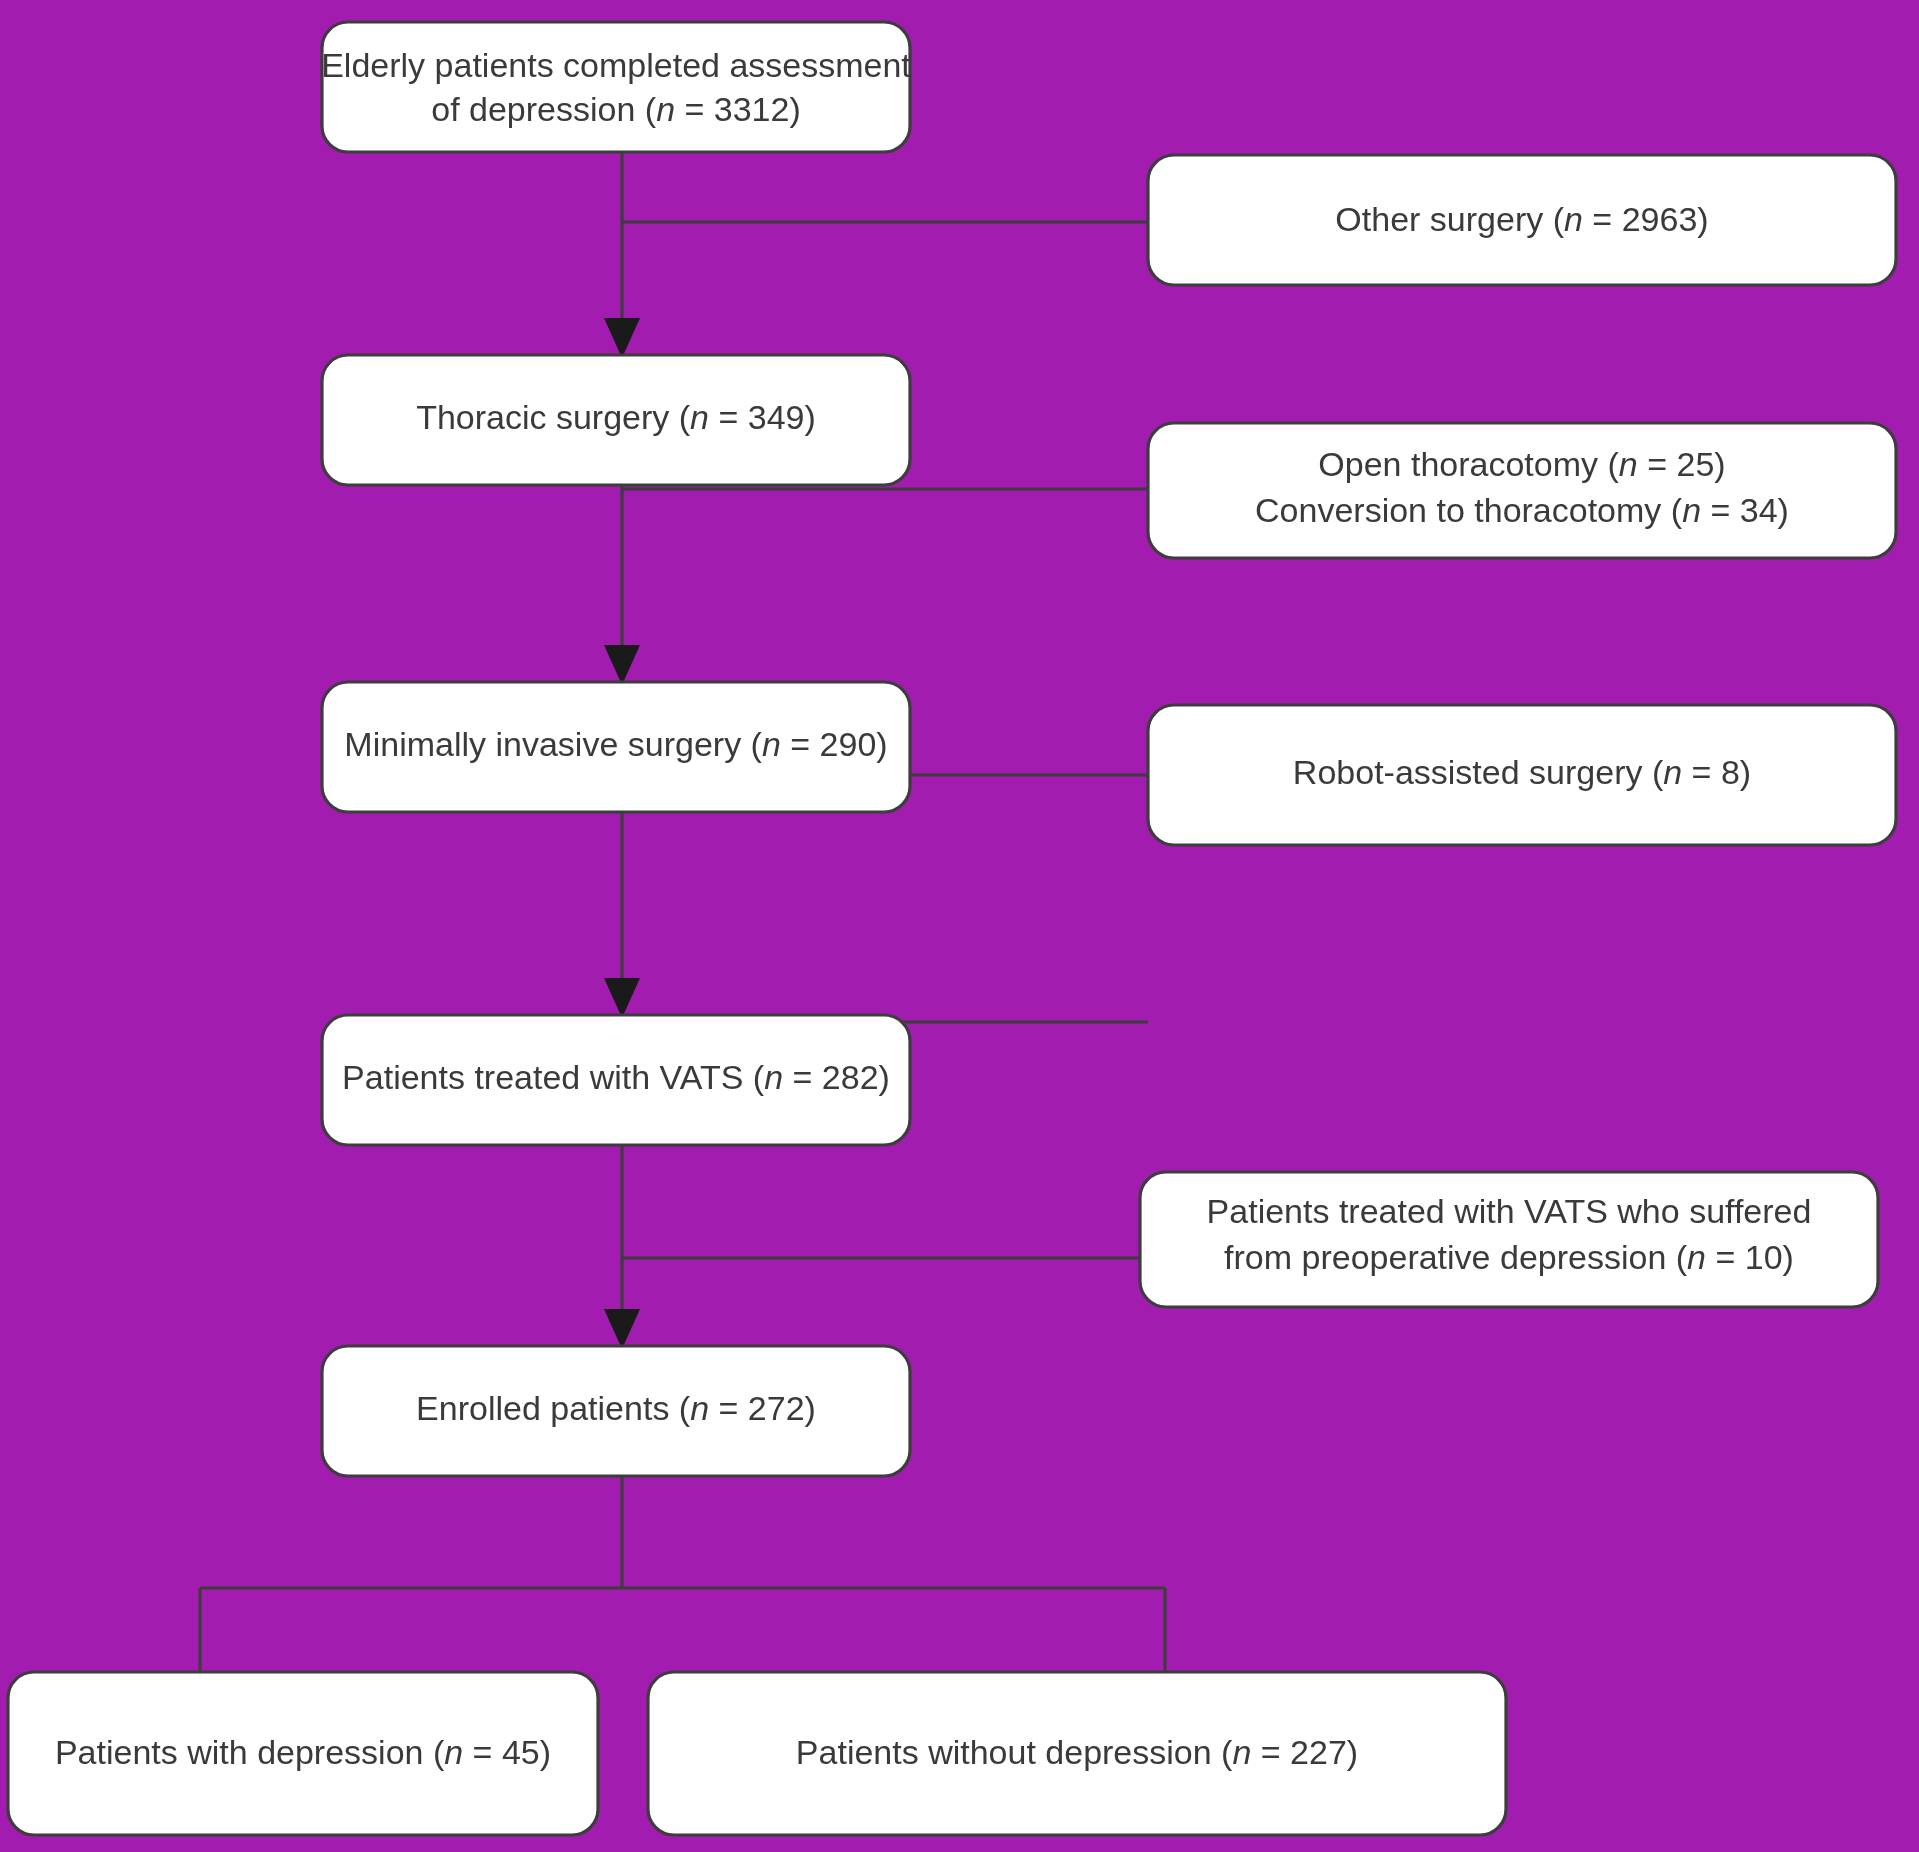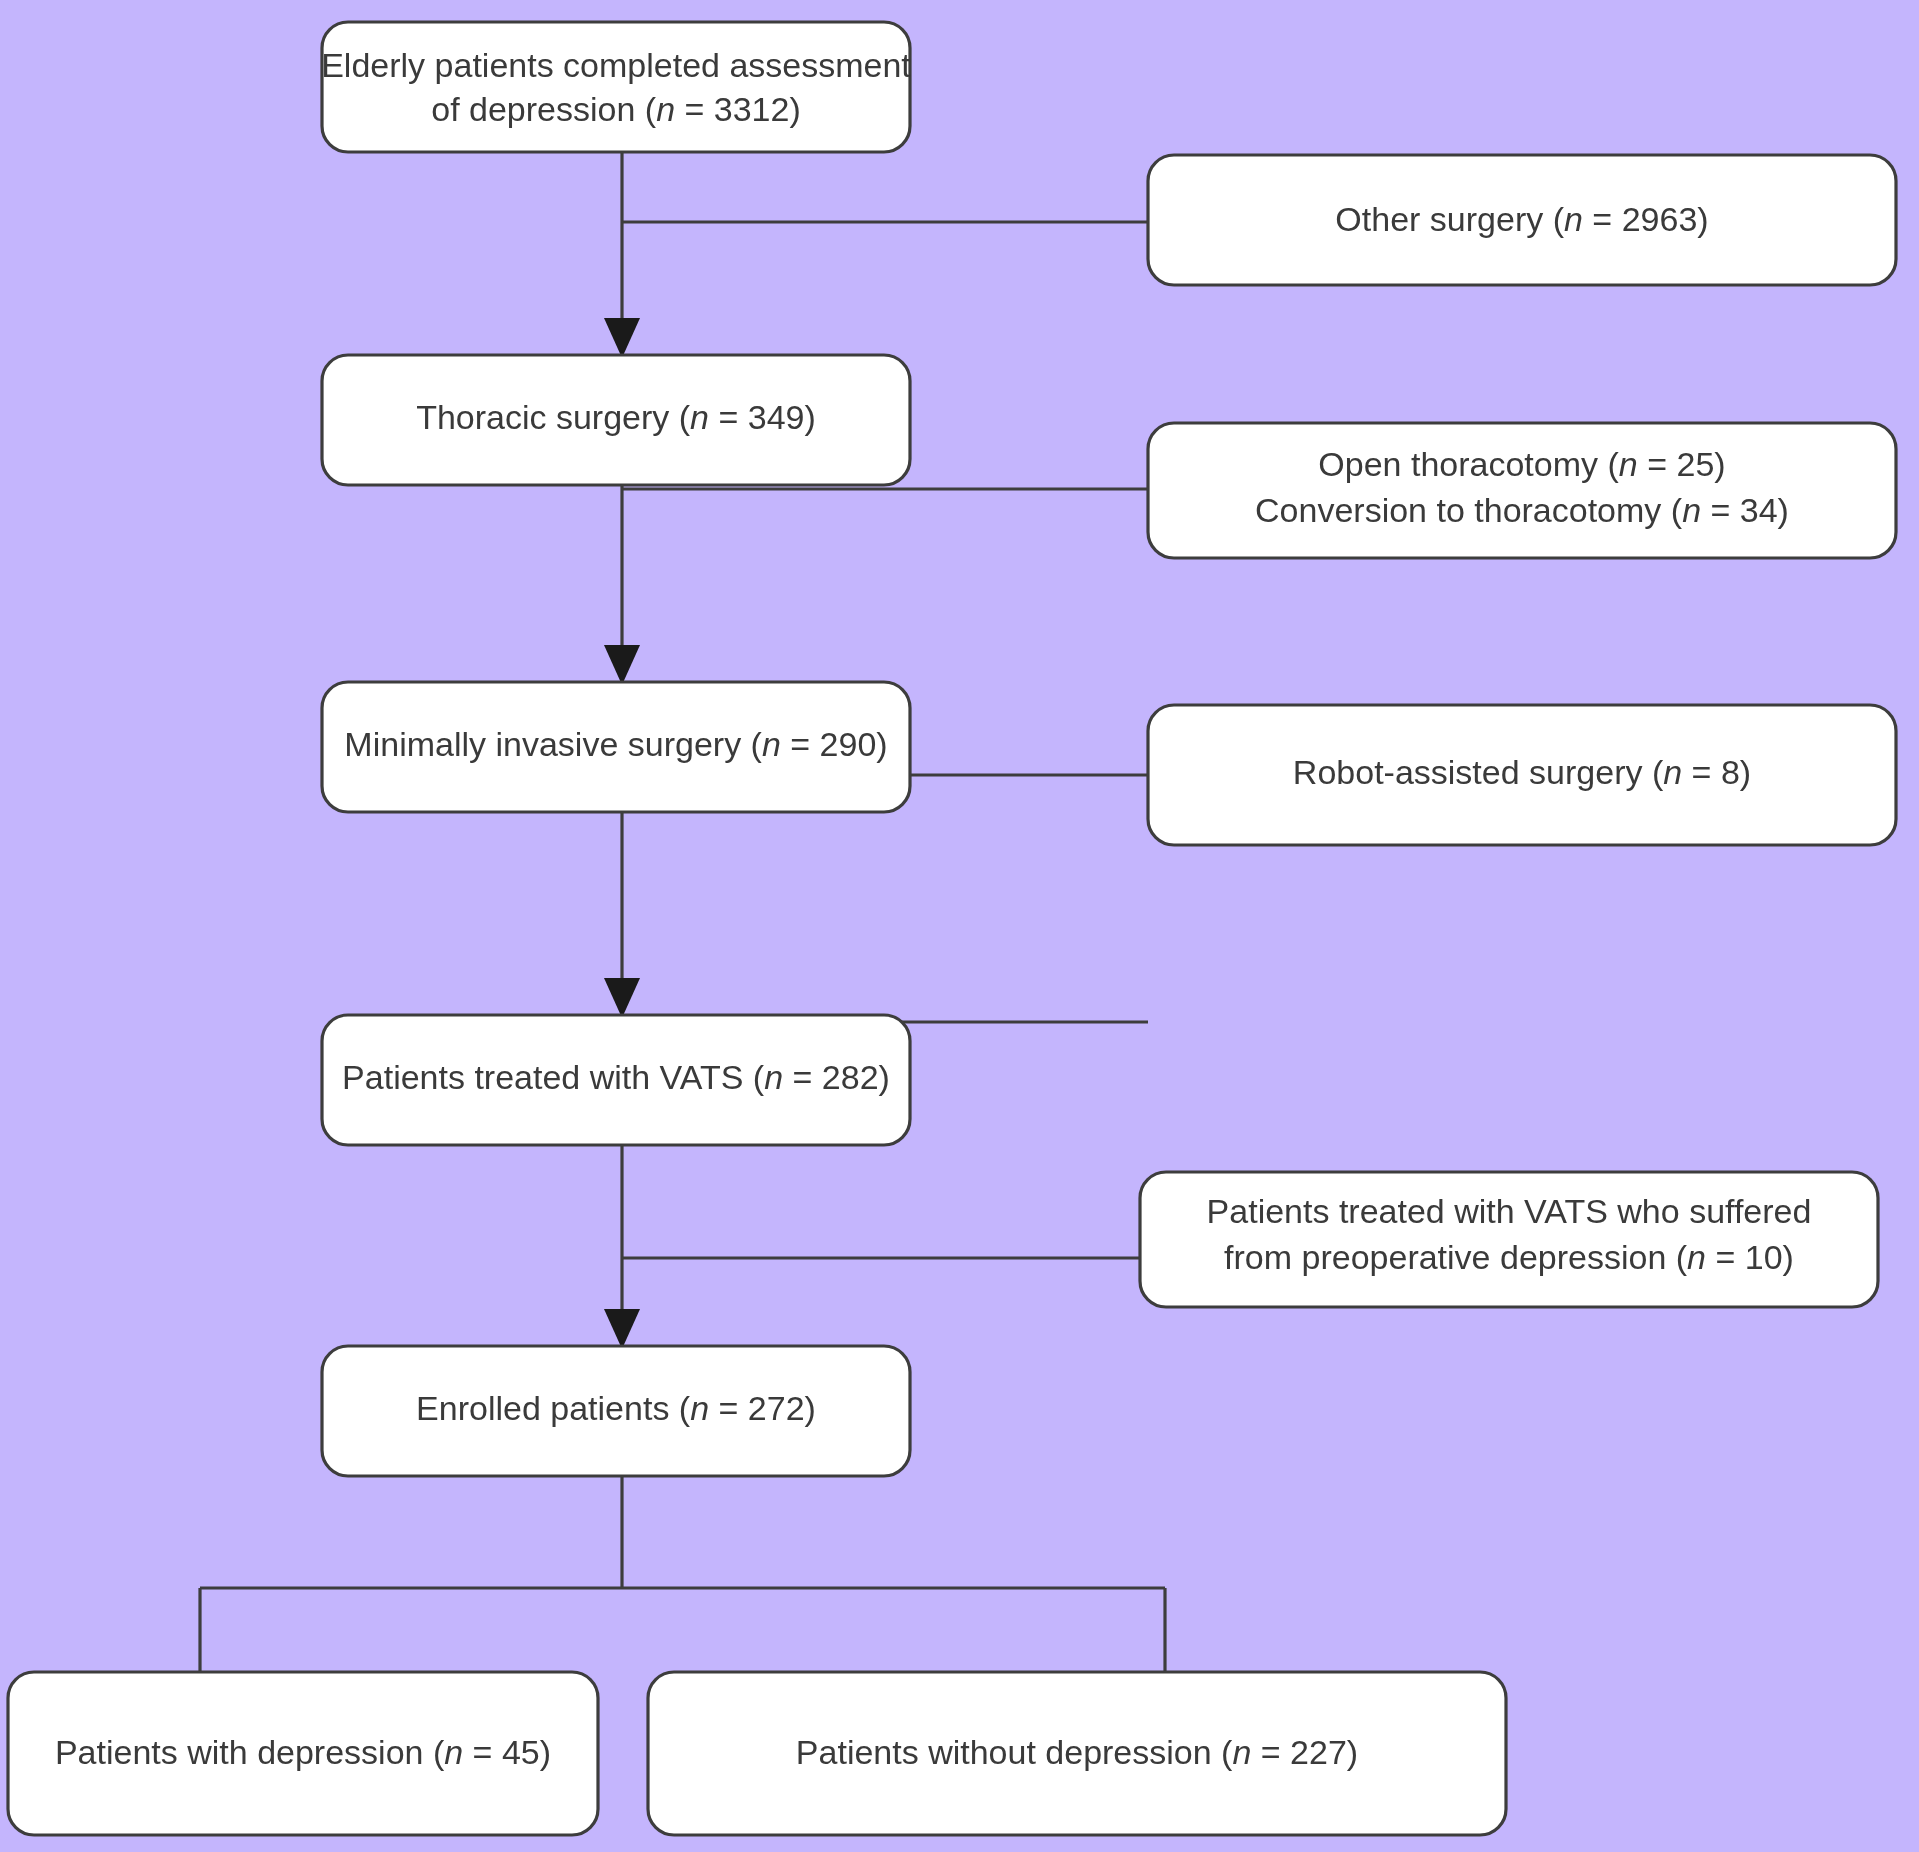--- a/index.html
+++ b/index.html
@@ -45,21 +45,21 @@
     text-anchor: middle;
     dominant-baseline: middle;
   }
   .node-text tspan.ital {
     font-style: italic;
   }
 </style>
 </head>
 <body>
 
-<div id="flowchart-root" style="background: #c4b5fd;">
+<div id="flowchart-root" style="background: #a21caf;">
 
   <svg class="flow" viewBox="0 0 1919 1852" xmlns="http://www.w3.org/2000/svg">
 
     <g>
 
       <path class="conn" d="M 622 152 L 622 345" stroke="#3d3d3d"></path>
 
       <path class="conn" d="M 622 222 L 1148 222" stroke="#3d3d3d"></path>
       <polygon class="arrow-head" points="622,358 604,318 640,318" fill="#1a1a1a"></polygon>
 

